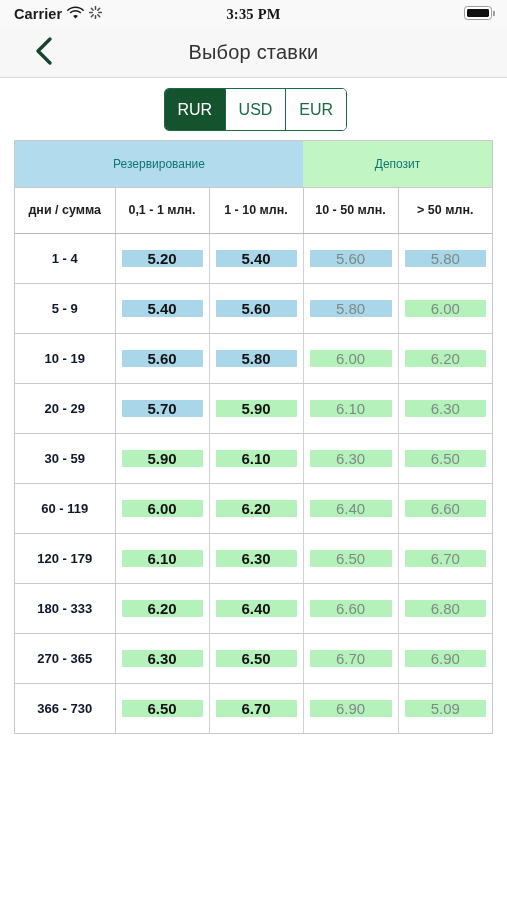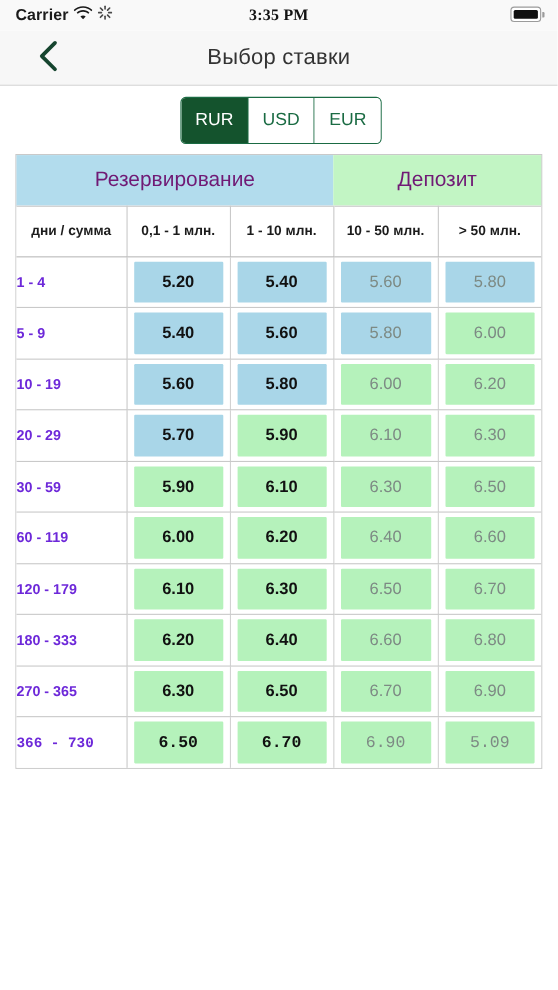--- a/index.html
+++ b/index.html
@@ -71,47 +71,47 @@
   }
   table.rates { width: 100%; border-collapse: collapse; table-layout: fixed; }
   table.rates col.c0 { width: 100px; }
   table.rates col.c1 { width: 94px; }
   table.rates col.c2 { width: 94px; }
   table.rates col.c3 { width: 95px; }
   table.rates col.c4 { width: 94px; }
 
   .group-res, .group-dep {
     height: 46px; text-align: center;
-    font-size: 19px; color: #701a75; font-weight: 400;
+    font-size: 12px; color: #0f766e; font-weight: 400;
     border-bottom: 1px solid #c9c9c9;
   }
   .group-res { background: #b2dced; }
   .group-dep { background: #c2f5c4; }
 
   .colhead {
     height: 46px; text-align: center; vertical-align: middle;
     font-size: 12.5px; font-weight: 700; color: #1c1c1c;
     border-right: 1px solid #c9c9c9; border-bottom: 1px solid #b9b9b9;
     background: #ffffff;
   }
   .colhead:last-child { border-right: none; }
 
   td.rowlabel {
-    height: 46.5px; text-align: left; vertical-align: middle;
-    font-size: 13px; font-weight: 700; color: #6d28d9;
+    height: 46.5px; text-align: center; vertical-align: middle;
+    font-size: 13px; font-weight: 700; color: #0f172a;
     border-right: 1px solid #c9c9c9; border-bottom: 1px solid #c9c9c9;
     background: #ffffff;
   }
   td.cell {
-    height: 46.5px; padding: 4px 6px; vertical-align: middle;
+    height: 46.5px; padding: 16px 6px; vertical-align: middle;
     border-right: 1px solid #d2d2d2; border-bottom: 1px solid #c9c9c9;
     background: #ffffff;
   }
   td.cell:last-child { border-right: none; }
-  tr:last-child td { border-bottom: none; font-family: Liberation Mono, monospace; }
+  tr:last-child td { border-bottom: none; }
 
   .chip {
     width: 100%; height: 100%;
     display: flex; align-items: center; justify-content: center;
     font-size: 15px; font-weight: 700;
     border-radius: 1px; cursor: pointer;
   }
   .chip.blue { background: #a9d6e8; }
   .chip.green { background: #b5f2bb; }
   .chip.dim { color: #7d8a84; font-weight: 400; }

